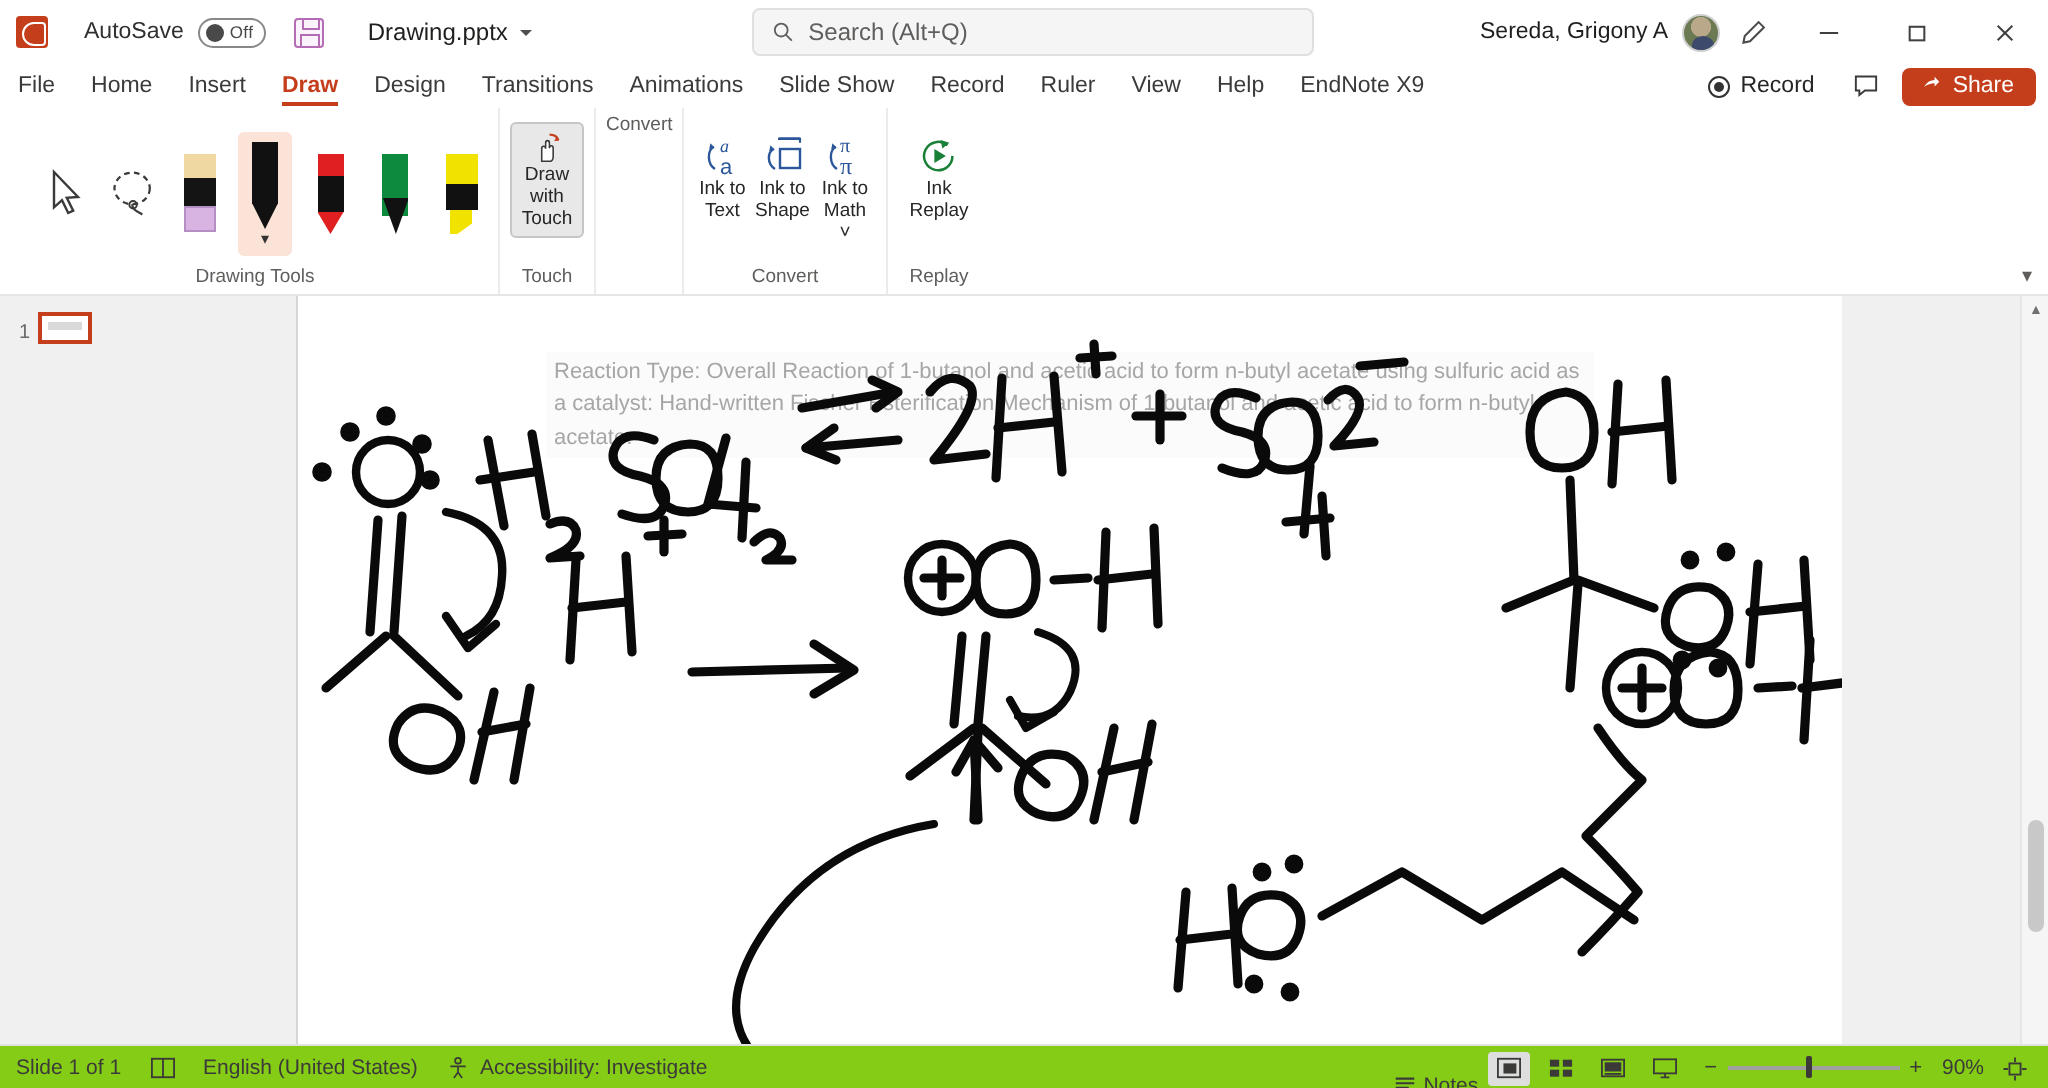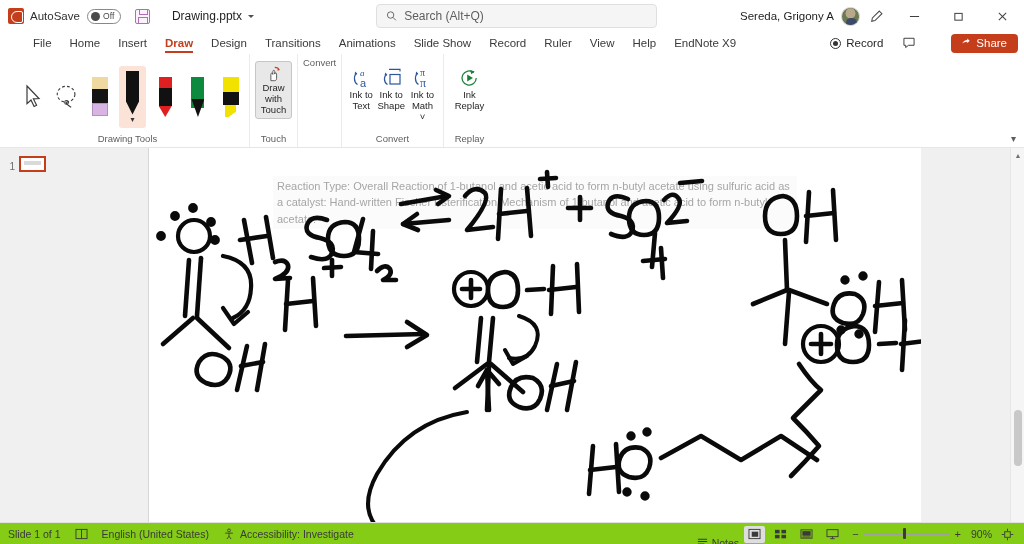--- a/index.html
+++ b/index.html
@@ -21,21 +21,21 @@
   }
   .ppt-logo {
     width: 16px; height: 16px; margin-left: 8px;
     background: #c43e1c; border-radius: 2px;
     position: relative; flex: 0 0 16px;
   }
   .ppt-logo::after {
     content: ""; position: absolute; left: 3px; top: 3px;
     width: 10px; height: 10px; border: 1.6px solid #fff; border-radius: 50% 2px 2px 50%;
   }
-  .autosave-wrap { display: flex; align-items: center; margin-left: 6px; gap: 7px; }
+  .autosave-wrap { display: flex; align-items: center; margin-left: 18px; gap: 7px; }
   .autosave-label { font-size: 11.5px; color: #303030; }
   .toggle {
     width: 34px; height: 15px; border-radius: 8px;
     border: 1px solid #8a8886; background: #ffffff;
     position: relative; display: flex; align-items: center;
   }
   .toggle .knob {
     width: 9px; height: 9px; border-radius: 50%;
     background: #494949; margin-left: 3px;
   }
@@ -92,21 +92,21 @@
   .tb-btn {
     width: 32px; height: 32px; display: flex; align-items: center; justify-content: center;
     color: #4a4a4a;
   }
   .win-btn { width: 44px; height: 32px; display:flex; align-items:center; justify-content:center; font-size: 11px; color:#404040; }
 
   
   .ribbon-tabs {
     height: 22px; flex: 0 0 22px;
     display: flex; align-items: stretch; position: relative;
-    background: #ffffff; padding-left: 24px;
+    background: #ffffff; padding-left: 0;
   }
   .tab {
     font-size: 11.5px; color: #3b3a39;
     padding: 0 9px; display: flex; align-items: center;
     position: relative; white-space: nowrap;
   }
   .tab.active { color: #c43e1c; font-weight: bold; }
   .tab.active::after {
     content: ""; position: absolute; left: 9px; right: 9px; bottom: 1px;
     height: 2px; background: #c43e1c;
@@ -118,21 +118,21 @@
     border-radius: 3px;
   }
   .record-dot {
     width: 11px; height: 11px; border-radius: 50%; border: 1.4px solid #333;
     display: flex; align-items: center; justify-content: center;
   }
   .record-dot::after { content:""; width: 5px; height: 5px; border-radius: 50%; background: #333; }
   .comment-btn { width: 24px; height: 18px; display:flex; align-items:center; justify-content:center; }
   .share-btn {
     background: #c43e1c; color: #fff; font-size: 11.5px;
-    border-radius: 4px; padding: 3px 11px 4px 9px; display: flex; align-items: center; gap: 5px; margin-left: 24px;
+    border-radius: 4px; padding: 3px 11px 4px 9px; display: flex; align-items: center; gap: 5px;
   }
 
   
   .ribbon {
     flex: 0 0 94px; background: #ffffff;
     border-bottom: 1px solid #e6e6e6;
     display: flex; align-items: stretch; position: relative;
     padding-left: 6px;
   }
   .rgroup { display: flex; flex-direction: column; position: relative; padding: 3px 5px 0 5px; }

